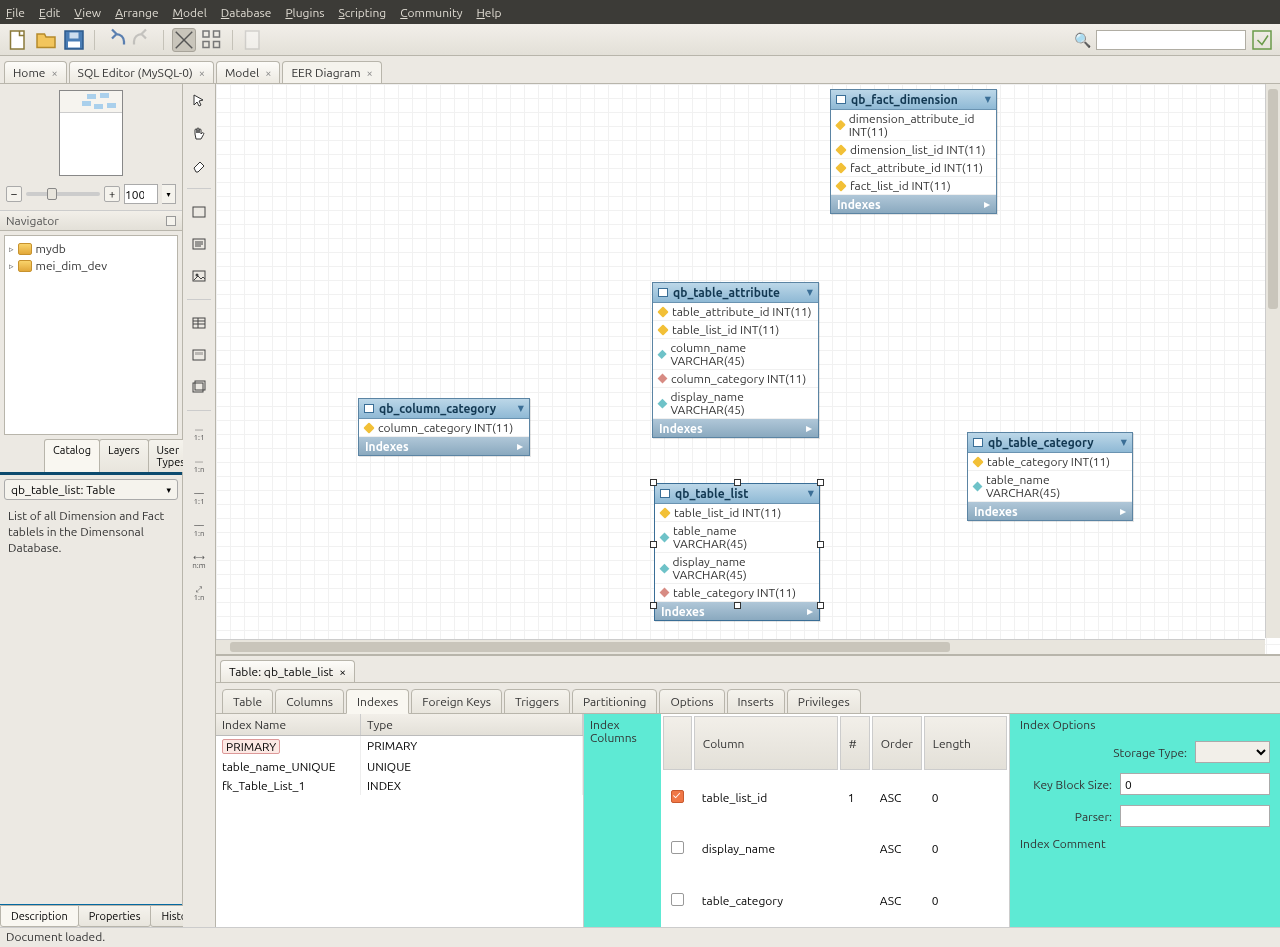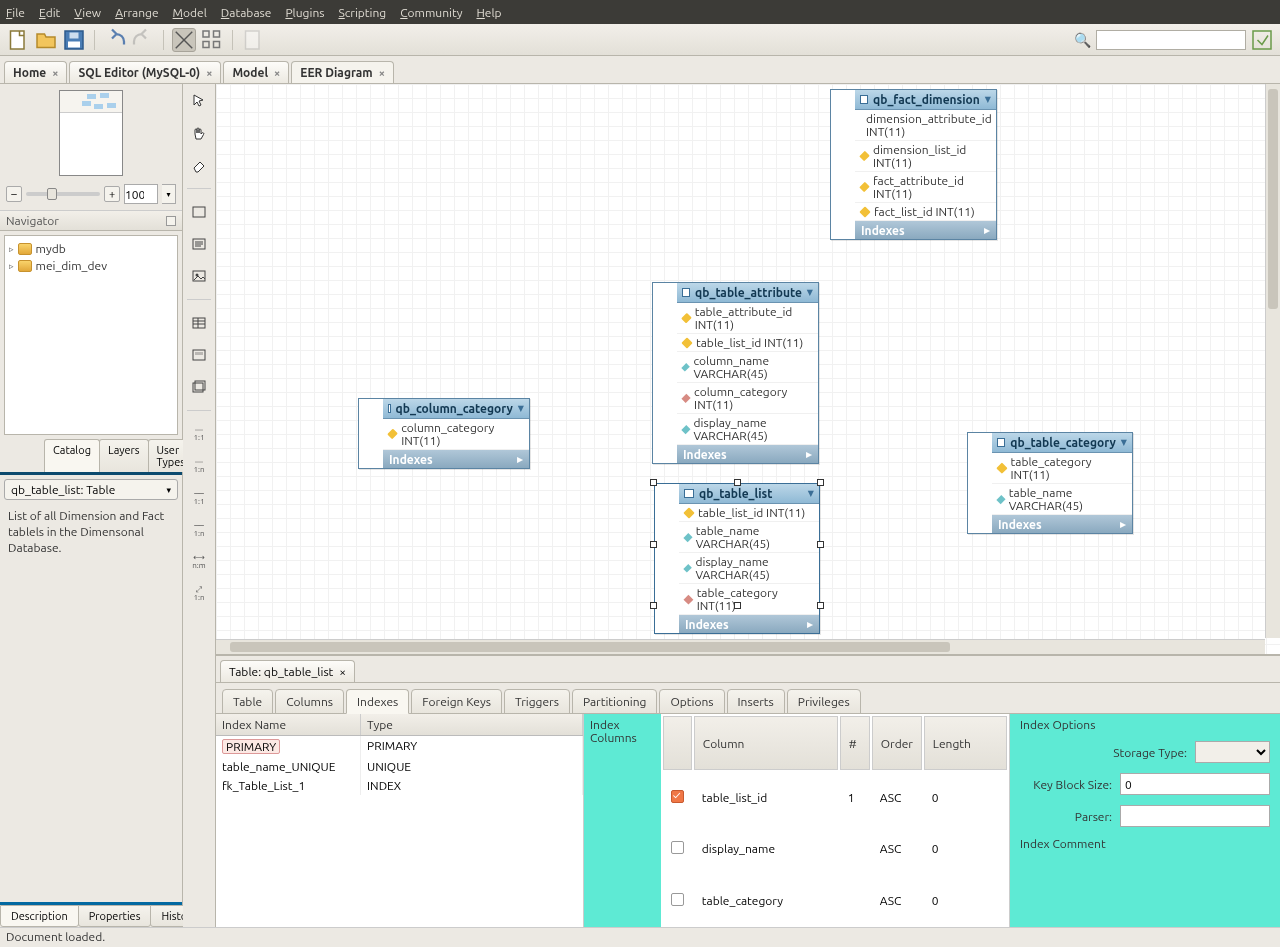--- a/index.html
+++ b/index.html
@@ -15,21 +15,21 @@
 .tool-btn { width:24px; height:24px; display:flex; align-items:center; justify-content:center; border-radius:3px; }
 .tool-btn.pressed { background:#c9c5bb; border:1px solid #a8a49a; }
 .tool-sep { width:1px; height:20px; background:#c5c2b8; margin:0 4px; }
 .tool-spacer { flex:1; }
 .search-box { display:flex; align-items:center; gap:4px; }
 .search-box input { width:150px; height:20px; border:1px solid #b0ada3; background:#fff; padding:0 4px; }
 .search-glass { font-size:14px; color:#555; }
 
 
 .doctabs { background:#ece9e3; height:28px; display:flex; align-items:flex-end; padding:0 4px; border-bottom:1px solid #b8b5ab; }
-.doctab { background:linear-gradient(#fdfcf9,#ece9e1); border:1px solid #b8b5ab; border-bottom:none; border-radius:4px 4px 0 0; padding:4px 8px; margin-right:2px; display:flex; align-items:center; gap:6px; color:#333;font-weight:bold; }
+.doctab { background:linear-gradient(#fdfcf9,#ece9e1); border:1px solid #b8b5ab; border-bottom:none; border-radius:4px 4px 0 0; padding:4px 8px; margin-right:2px; display:flex; align-items:center; gap:6px; color:#333; }
 .doctab.active { background:#f5f3ed; }
 .doctab .x { color:#888; font-size:11px; }
 
 
 .main { flex:1; display:flex; min-height:0; }
 
 
 .left-col { width:183px; display:flex; flex-direction:column; border-right:1px solid #b8b5ab; background:#ece9e3; }
 .nav-preview { padding:6px; display:flex; justify-content:center; }
 .nav-preview .pv { width:64px; height:86px; background:#fff; border:1px solid #888; position:relative; }
@@ -46,21 +46,21 @@
 .tree { background:#fff; border:1px solid #b8b5ab; margin:4px; padding:4px 2px; height:200px; }
 .tree-item { display:flex; align-items:center; gap:4px; padding:2px; color:#333; }
 .tree-item .tw { font-size:9px; color:#666; }
 .db-ico { width:14px; height:12px; background:linear-gradient(#f9d36b,#e2a83a); border-radius:2px; border:1px solid #c7922e; }
 .left-tabs { display:flex; border-bottom:3px solid #0c4a6e;padding-left:44px; }
 .left-tabs .lt { padding:4px 8px; border:1px solid #b8b5ab; border-bottom:none; background:linear-gradient(#f5f3ed,#e8e5dd); font-size:11px; border-radius:3px 3px 0 0; margin-right:-1px; }
 .left-tabs .lt.active { background:#f9f7f1; }
 .selector { margin:4px; }
 .selector .sel-box { border:1px solid #aaa; background:#f5f3ed; padding:3px 6px; display:flex; justify-content:space-between; align-items:center; border-radius:3px; }
 .desc-box { margin:0 4px 4px; padding:4px; color:#333; font-size:12px; line-height:1.35; flex:1; }
-.left-bottom-tabs { display:flex; border-top:3px solid #0369a1; }
+.left-bottom-tabs { display:flex; border-top:1px solid #0369a1; }
 .left-bottom-tabs .lt { padding:4px 10px; border:1px solid #b8b5ab; background:linear-gradient(#f5f3ed,#e8e5dd); font-size:11px; border-radius:0 0 3px 3px; margin-right:-1px; }
 .left-bottom-tabs .lt.active { background:#f9f7f1; }
 
 
 .palette { width:33px; background:#ece9e3; border-right:1px solid #b8b5ab; display:flex; flex-direction:column; align-items:center; padding-top:6px; gap:10px; }
 .pal-btn { width:24px; height:22px; display:flex; align-items:center; justify-content:center; color:#444; border-radius:3px; }
 .pal-btn svg { width:16px; height:16px; }
 .pal-sep { width:24px; height:1px; background:#ccc; margin:2px 0; }
 .pal-lbl { font-size:8px; color:#555; text-align:center; line-height:1; }
 
@@ -70,21 +70,21 @@
 .grid { position:absolute; inset:0;
   background-image:linear-gradient(#f1f1f1 1px,transparent 1px),linear-gradient(90deg,#f1f1f1 1px,transparent 1px),linear-gradient(#e7e7e7 1px,transparent 1px),linear-gradient(90deg,#e7e7e7 1px,transparent 1px);
   background-size:14px 14px,14px 14px,70px 70px,70px 70px;
 }
 .vscroll { position:absolute; right:0; top:0; bottom:16px; width:15px; background:#e8e5dd; border-left:1px solid #ccc; }
 .vscroll .th { position:absolute; left:2px; right:2px; top:5px; height:220px; background:#c9c5bb; border-radius:3px; }
 .hscroll { position:absolute; left:0; right:15px; bottom:0; height:15px; background:#e8e5dd; border-top:1px solid #ccc; }
 .hscroll .th { position:absolute; top:2px; bottom:2px; left:14px; width:720px; background:#c9c5bb; border-radius:3px; }
 
 
-.entity { position:absolute; border:1px solid #5b84a3; background:#fff; font-size:11px; box-shadow:1px 1px 0 rgba(0,0,0,.1);padding-left:24px; }
+.entity { position:absolute; border:1px solid #5b84a3; background:#fff; font-size:11px; box-shadow:1px 1px 0 rgba(0,0,0,.1); }
 .entity.selected { border:1px solid #3a6e96; }
 .entity .ehdr { background:linear-gradient(#bcd7e8,#8fb9d5); color:#123852; padding:3px 5px; display:flex; align-items:center; gap:5px; border-bottom:1px solid #6a93b1; font-weight:bold; }
 .entity .ehdr .tico { width:10px; height:9px; background:#fff; border:1px solid #3a6e96; }
 .entity .ehdr .dd { margin-left:auto; font-size:8px; color:#3a6e96; }
 .entity .erow { padding:2px 6px; display:flex; align-items:center; gap:5px; color:#333; border-bottom:1px solid #f0f0f0; }
 .entity .erow:last-of-type { border-bottom:none; }
 .ico-key { width:8px; height:8px; background:#f2c037; border-radius:1px; transform:rotate(45deg); }
 .ico-col-blue { width:7px; height:7px; background:#6ec2c8; transform:rotate(45deg); }
 .ico-col-red { width:7px; height:7px; background:#d78b83; transform:rotate(45deg); }
 .entity .eidx { background:linear-gradient(#b0c7d8,#8aa9bf); color:#fff; font-size:10px; padding:2px 6px; display:flex; justify-content:space-between; align-items:center; font-weight:bold; }

